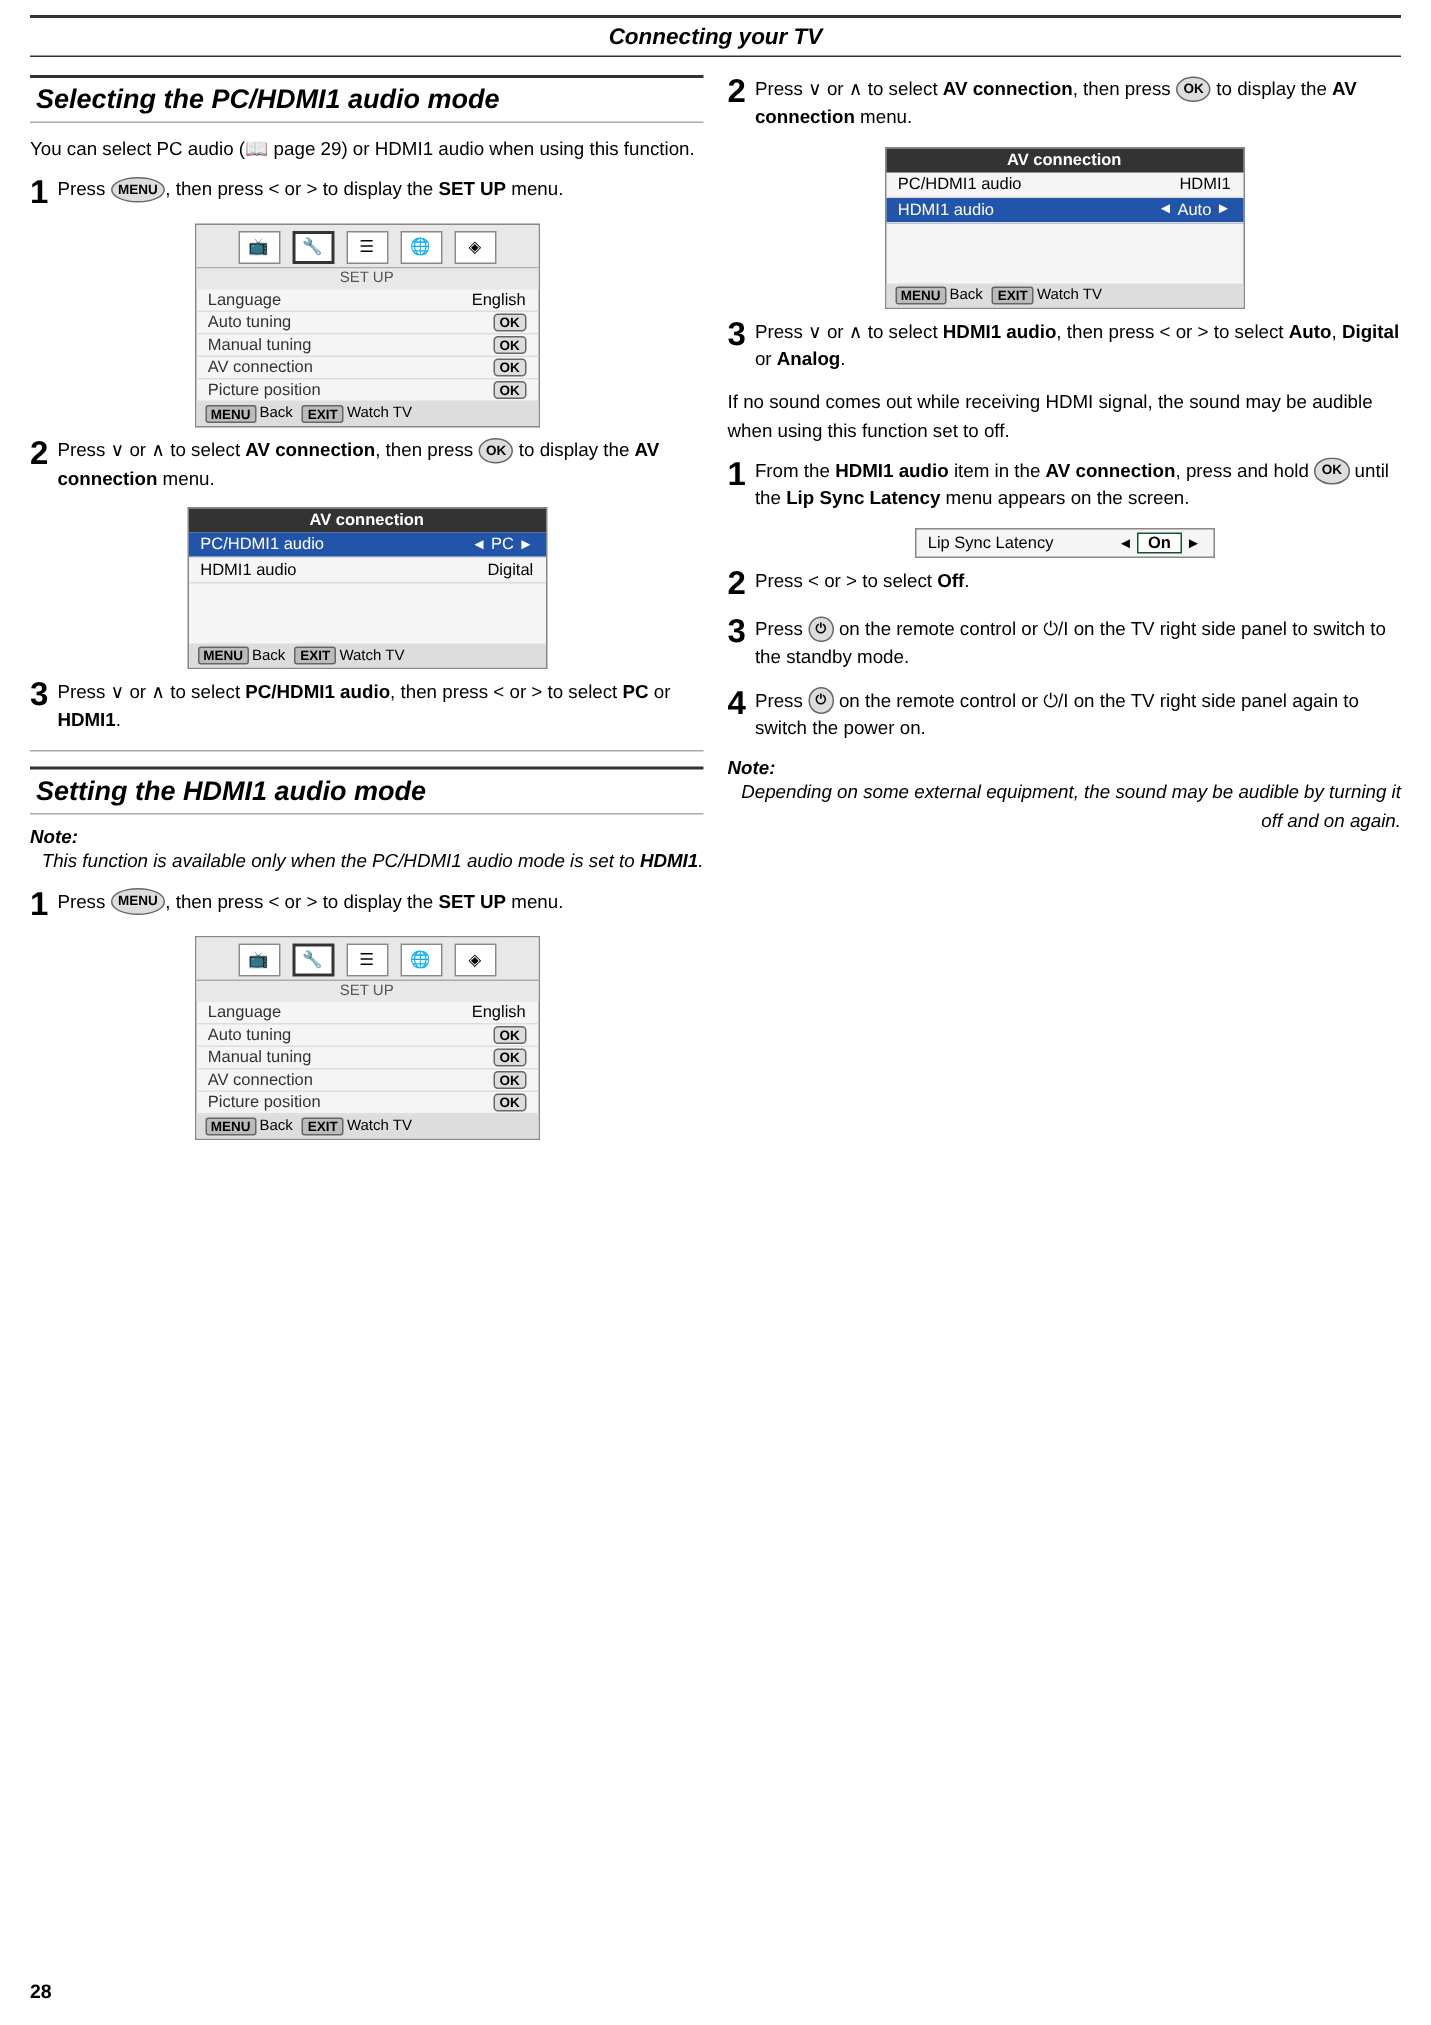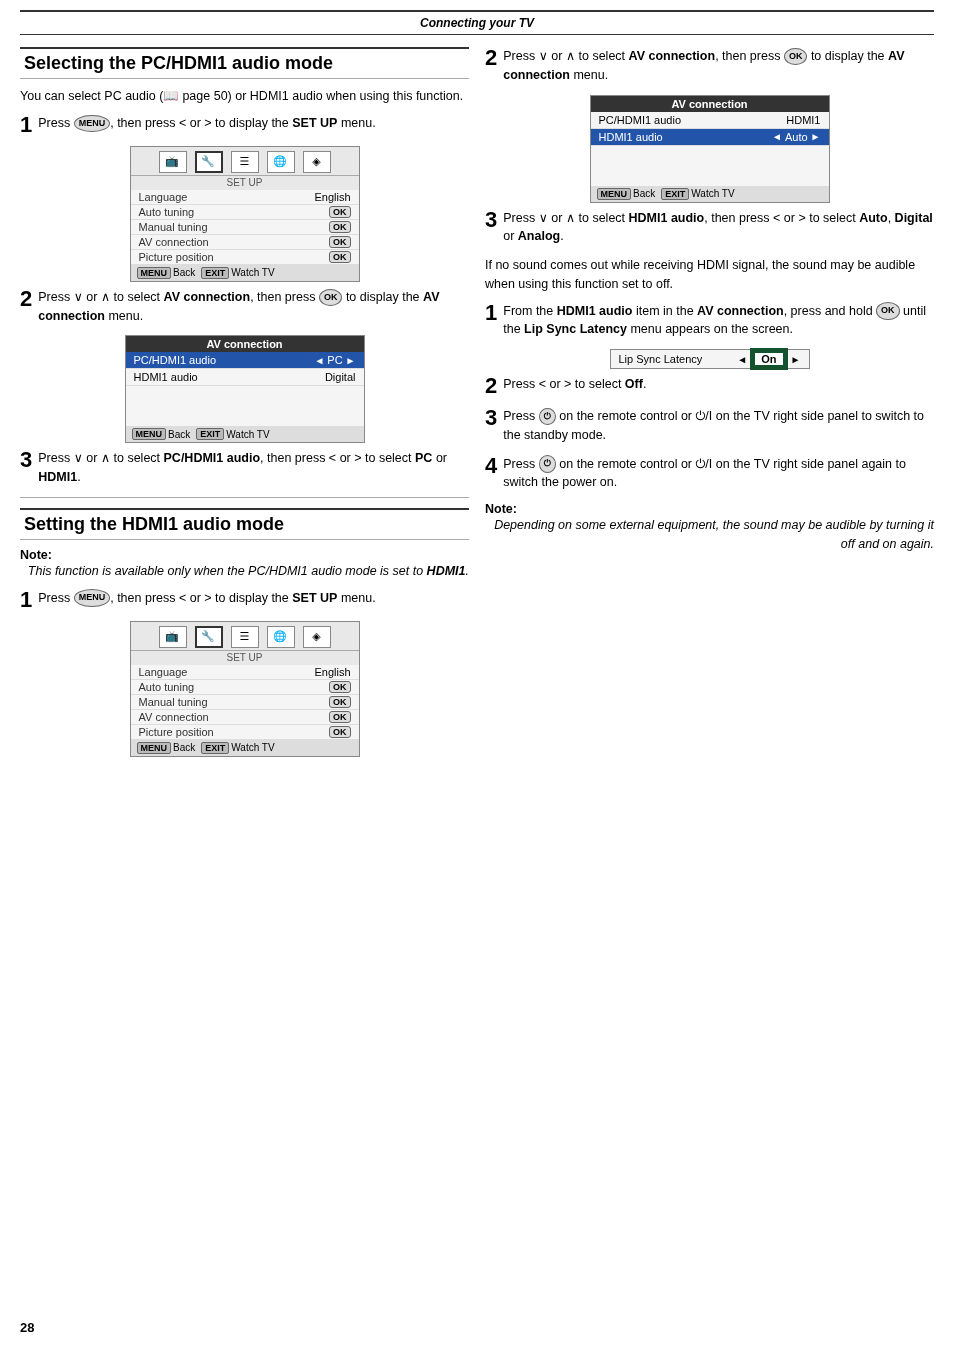--- a/index.html
+++ b/index.html
@@ -16,21 +16,21 @@
       width: 954px;
       min-height: 1350px;
       background: #fff;
       padding: 10px 20px 20px 20px;
       position: relative;
     }
     .page-header {
       text-align: center;
       font-style: italic;
       font-weight: bold;
-      font-size: 12px;
+      font-size: 15px;
       border-top: 2px solid #333;
       border-bottom: 1px solid #333;
       padding: 4px 0;
       margin-bottom: 12px;
     }
     .two-col {
       display: flex;
       gap: 16px;
     }
     .left-col {
@@ -42,20 +42,21 @@
       min-width: 0;
       padding-top: 0;
     }
     .section-title {
       font-size: 18px;
       font-weight: bold;
       border-top: 2px solid #333;
       border-bottom: 1px solid #aaa;
       padding: 4px 0 4px 4px;
       margin-bottom: 8px;
+      font-style: italic;
     }
     .section-desc {
       font-size: 12.5px;
       margin-bottom: 8px;
       line-height: 1.5;
     }
     .step {
       margin-bottom: 10px;
       line-height: 1.5;
     }
@@ -183,20 +184,21 @@
       display: flex;
       align-items: center;
       gap: 3px;
     }
     .arr { font-size: 10px; }
     .note-box {
       margin: 8px 0;
     }
     .note-title {
       font-weight: bold;
+      font-style: italic;
       font-size: 12.5px;
     }
     .note-text {
       font-style: italic;
       font-size: 12.5px;
       line-height: 1.5;
       text-align: right;
     }
     .subsection-title {
       font-size: 14px;
@@ -228,21 +230,21 @@
       background: #f5f5f5;
     }
     .lip-sync-row {
       display: flex;
       justify-content: space-between;
       align-items: center;
       padding: 3px 8px;
     }
     .on-badge {
       background: #fff;
-      border: 5px solid #14532d;
+      border: 1px solid #14532d;
       padding: 0 6px;
       font-weight: bold;
       font-size: 11px;
     }
     .page-number {
       position: absolute;
       bottom: 15px;
       left: 20px;
       font-size: 13px;
       font-weight: bold;
@@ -271,21 +273,21 @@
   <div class="page-header">
     <span>Connecting your TV</span>
   </div>
 
   <div class="two-col">
 
     <div class="left-col">
 
       <div class="section-title">Selecting the PC/HDMI1 audio mode</div>
       <div class="section-desc">
-        You can select PC audio (📖 page 50) or HDMI1 audio when using this function.
+        You can select PC audio (📖 page 29) or HDMI1 audio when using this function.
       </div>
 
       <div class="step clearfix">
         <span class="step-num">1</span>
         <div class="step-text">
           Press <span class="inline-btn">MENU</span>, then press &lt; or &gt; to display the <b>SET UP</b> menu.
         </div>
       </div>
 
       <div class="menu-box">

